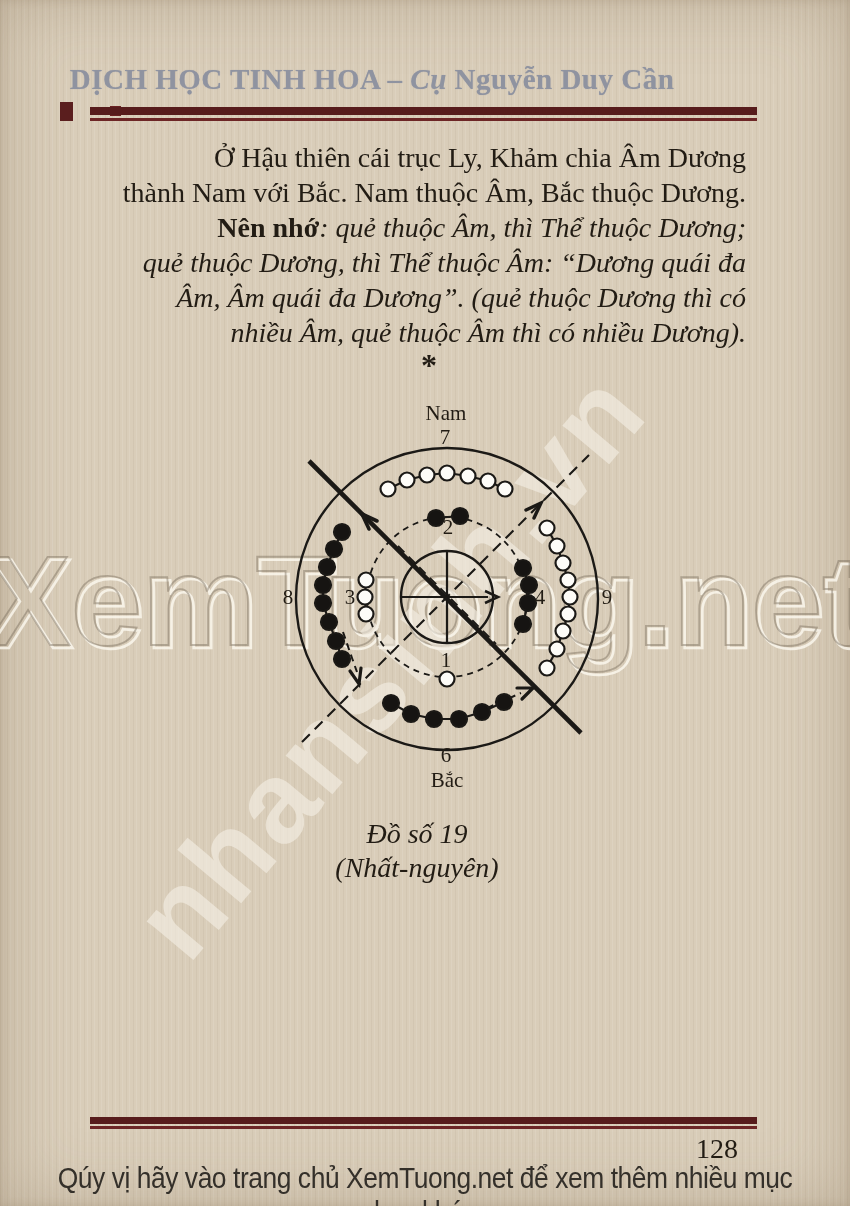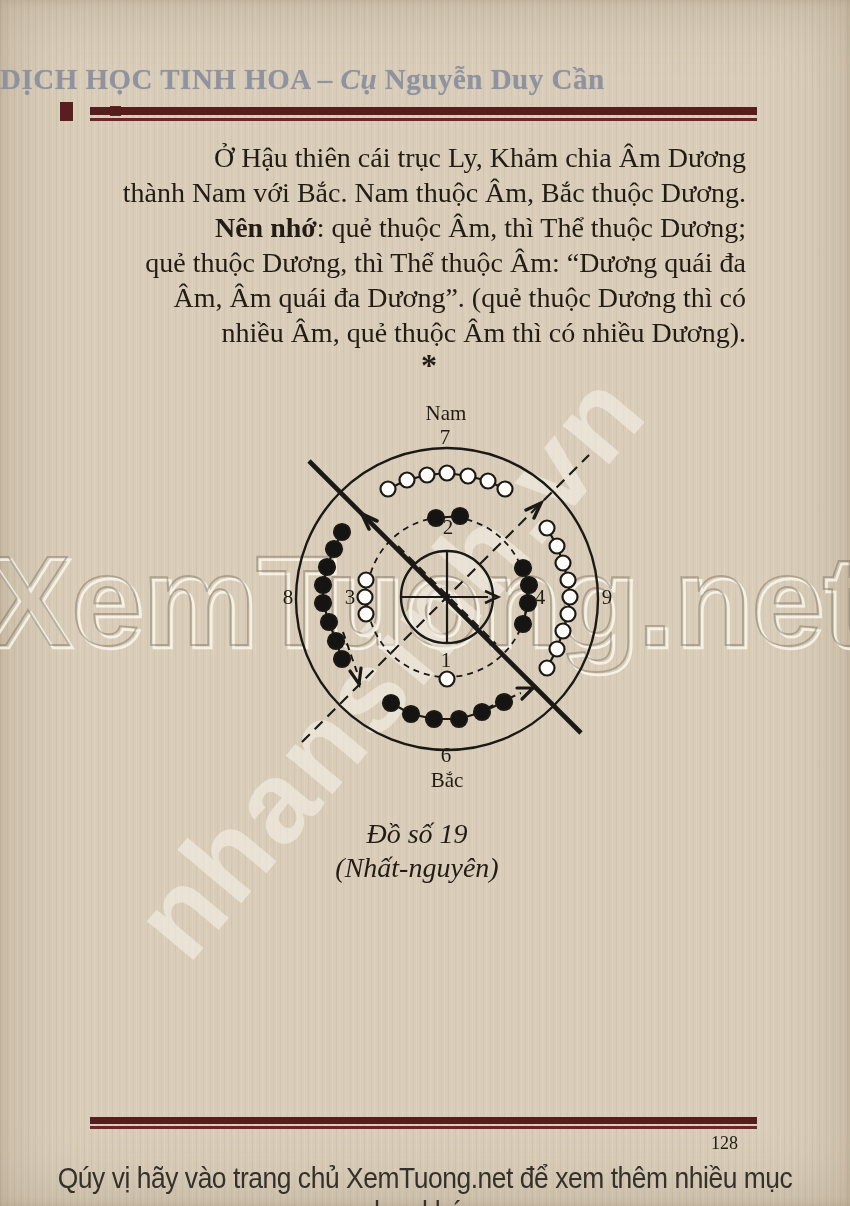--- a/index.html
+++ b/index.html
@@ -22,21 +22,21 @@
   .artifact{position:absolute;background:#5a1e1e;}
   .a1{left:60px;top:102px;width:13px;height:19px;}
   .a2{left:110px;top:106px;width:11px;height:10px;background:#6b2222;}
 
   
   .wm-layer{position:absolute;left:0;top:0;z-index:1;pointer-events:none;}
 
   
   .hdr-title{
     position:absolute;left:0;top:58px;width:744px;z-index:2;
-    text-align:left;font-size:29px;font-weight:bold;line-height:42px;
+    text-align:center;font-size:29px;font-weight:bold;line-height:42px;
     color:#8f93a0;letter-spacing:0.5px;text-shadow:0 0 1px rgba(143,147,160,0.6);
   }
   .hdr-title .cu{font-style:italic;}
   .rule{position:absolute;left:90px;width:667px;z-index:2;}
   .rule .thick{height:8px;background:#571c1c;}
   .rule .gap{height:3px;}
   .rule .thin{height:3px;background:#6d2626;}
   .rule-top{top:107px;}
   .rule-bottom{top:1117px;}
   .rule-bottom .thick{height:7px;}
@@ -44,36 +44,36 @@
 
   
   .bodytext{
     position:absolute;left:112px;top:140px;width:634px;z-index:2;
     font-size:28px;line-height:35px;text-align:left;
   }
   .bodytext p{margin:0;text-align:right;}
   .p1{text-indent:50px;}
   .p2{text-indent:58px;}
   .p2 .lead{font-weight:bold;font-style:normal;}
-  .p2 .rest{}
+  .p2 .rest{font-style:italic;}
   .star{margin-top:2px;text-align:center;font-size:32px;font-weight:bold;line-height:26px;}
 
   
   .diagram{position:absolute;left:230px;top:396px;z-index:3;}
 
   
   .caption{
     position:absolute;left:0;top:817px;width:834px;z-index:2;
     text-align:center;font-style:italic;font-size:28px;line-height:34px;
   }
 
   
   .pagenum{
     position:absolute;left:600px;top:1133px;width:138px;z-index:2;
-    text-align:right;font-size:18px;
+    text-align:right;font-size:28px;
   }
   .footer-promo{
     position:absolute;left:0;top:1161px;width:850px;z-index:2;
     text-align:center;
     font-family:"Liberation Sans","DejaVu Sans",sans-serif;
     font-size:30px;color:#34302a;
     transform:scaleX(0.88);transform-origin:50% 50%;
     letter-spacing:-0.5px;
   }
 </style>

